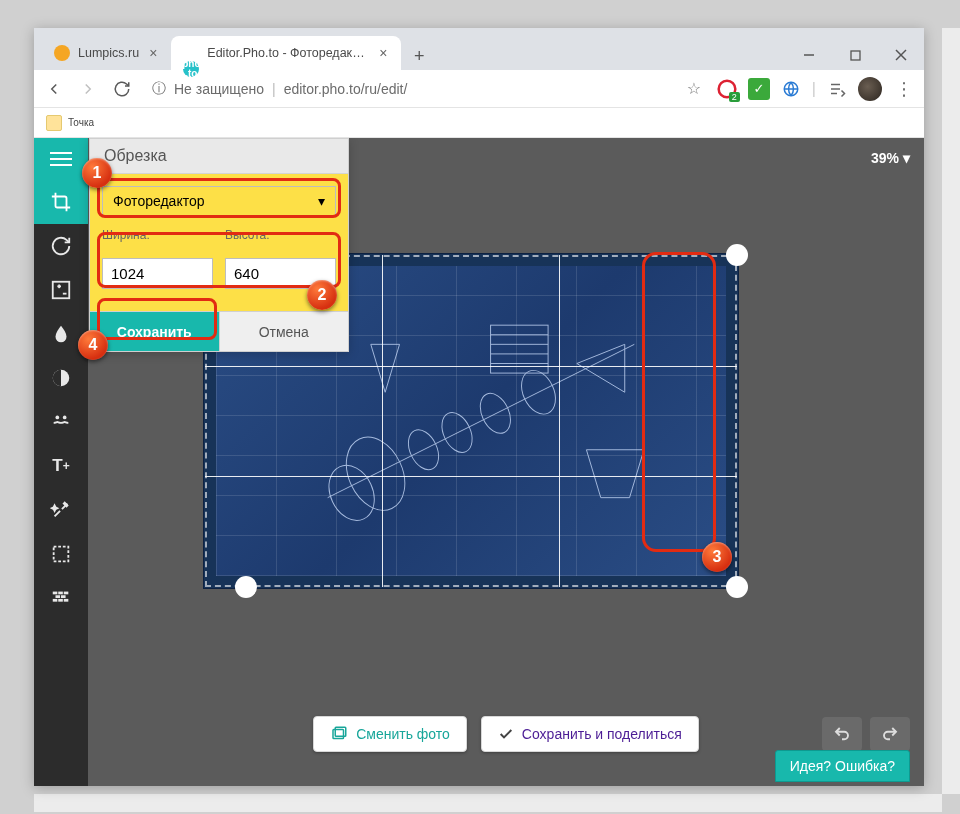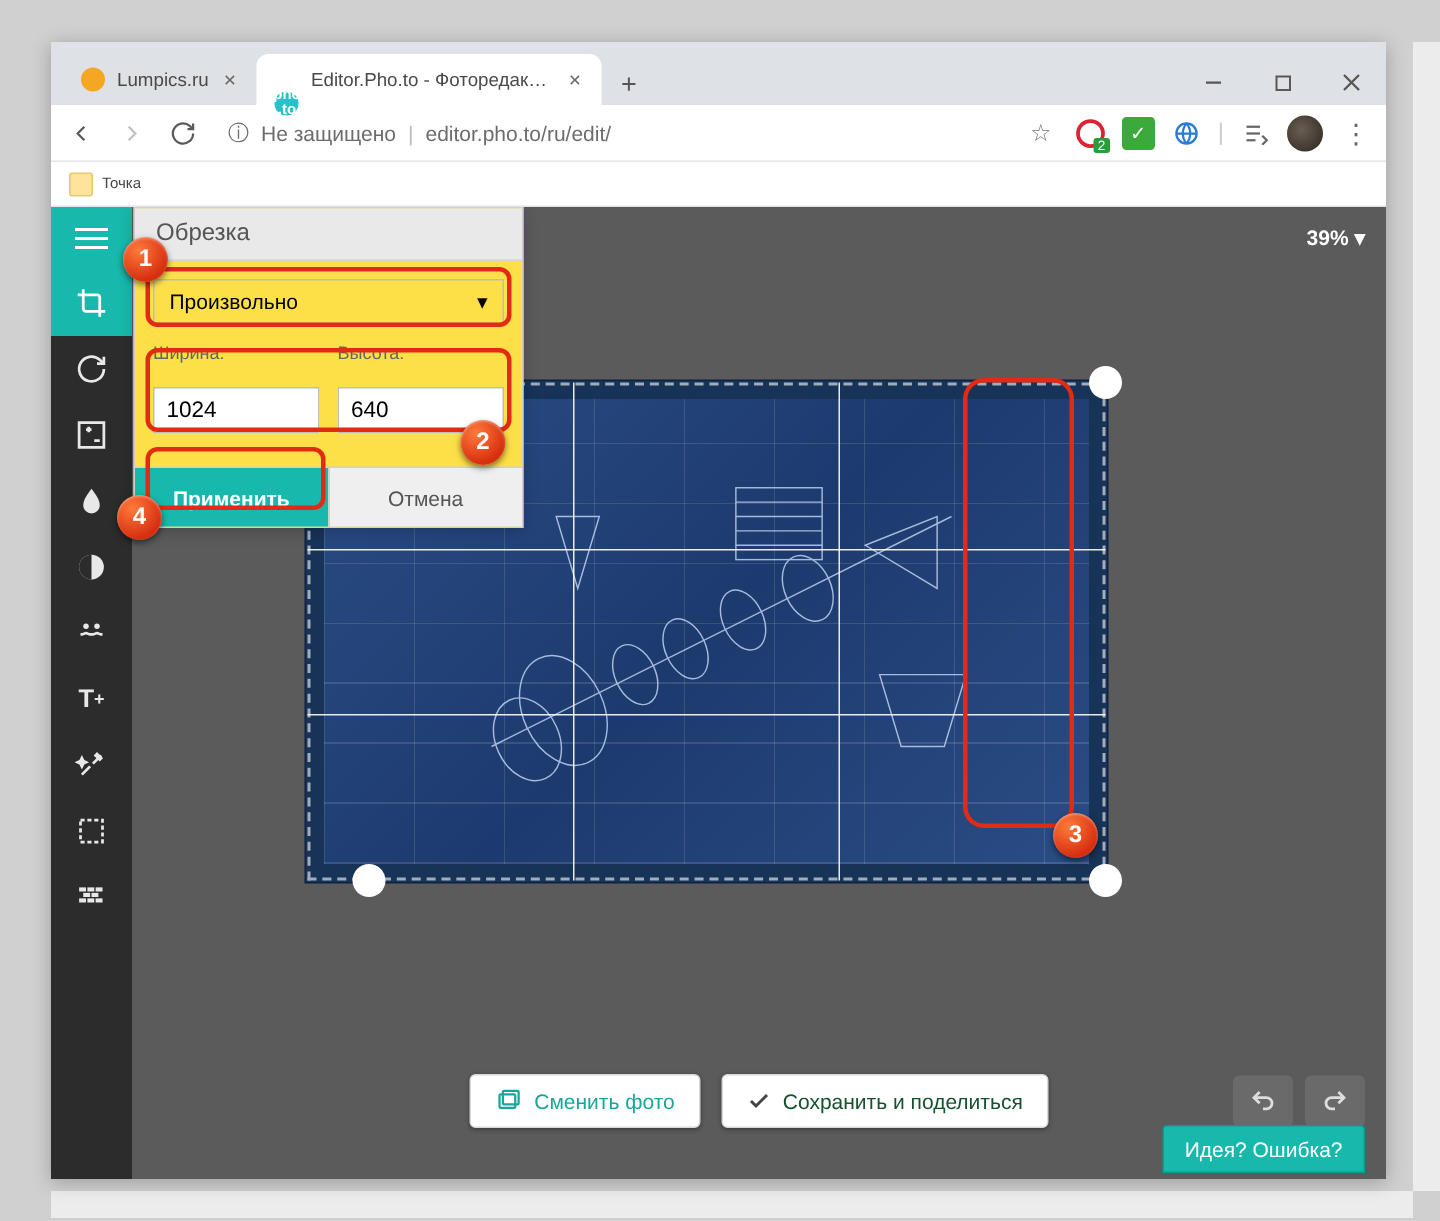--- a/index.html
+++ b/index.html
@@ -89,21 +89,21 @@
   .marker { position: absolute; width: 30px; height: 30px; border-radius: 50%; background: radial-gradient(circle at 35% 30%, #ff7a3a, #d62f10 70%); color: #fff; font-weight: 700; font-size: 16px; display:flex; align-items:center; justify-content:center; box-shadow: 0 2px 4px rgba(0,0,0,.5), inset 0 1px 2px rgba(255,255,255,.4); z-index: 7; }
   .m1 { left: 48px; top: 20px; }
   .m2 { left: 273px; top: 142px; }
   .m4 { left: 44px; top: 192px; }
   .m3 { left: 668px; top: 404px; }
 
   
   .bottom-bar { position: absolute; left: 54px; right: 0; bottom: 30px; height: 44px; display: flex; align-items: center; justify-content: center; gap: 14px; }
   .bbtn { height: 36px; padding: 0 16px; border-radius: 4px; display: flex; align-items: center; gap: 8px; font-size: 14px; cursor: pointer; box-shadow: 0 1px 3px rgba(0,0,0,.3); }
   .bbtn.change { background: #fff; color: #18a69a; border: 1px solid #d8d8d8; }
-  .bbtn.save { background: #fff; color: #14532d; border: 1px solid #d8d8d8; }
+  .bbtn.save { background: #fff; color: #4c1d95; border: 1px solid #d8d8d8; }
   .undo-redo { position: absolute; right: 14px; display: flex; gap: 8px; }
   .ur { width: 40px; height: 34px; background: #6a6a6a; border-radius: 4px; color: #ddd; display:flex; align-items:center; justify-content:center; cursor:pointer; }
 
   .feedback { position: absolute; right: 14px; bottom: 4px; background: #18b8ac; color: #fff; padding: 7px 14px; font-size: 14px; border-radius: 3px 3px 0 0; border: 1px solid #0d9a90; cursor:pointer; }
 
   
   .outer-scroll-v { position:absolute; right: 0; top: 28px; bottom: 20px; width: 18px; background: #ececec; }
   .outer-scroll-h { position:absolute; left: 34px; right: 18px; bottom: 2px; height: 18px; background: #ececec; }
 </style>
 </head>
@@ -314,36 +314,36 @@
       <div class="gh2"></div>
       <div class="handle h-tr"></div>
       <div class="handle h-br"></div>
       <div class="handle h-bl"></div>
     </div>
 
     <div class="crop-panel">
       <div class="crop-head">Обрезка</div>
       <div class="crop-body">
         <div class="select">
-          <span>Произвольно</span>
+          <span>Фоторедактор</span>
           <span>▾</span>
         </div>
         <div class="dims">
           <div class="dim-col">
             <div class="dim-lbl">Ширина:</div>
             <input type="text" value="1024" style="">
           </div>
           <div class="dim-col">
             <div class="dim-lbl">Высота:</div>
             <input type="text" value="640" style="">
           </div>
         </div>
       </div>
       <div class="btns">
-        <button class="btn-apply">Применить</button>
+        <button class="btn-apply">Сохранить</button>
         <button class="btn-cancel">Отмена</button>
       </div>
     </div>
 
     <div class="hl hl1"></div>
     <div class="hl hl2"></div>
     <div class="hl hl4"></div>
     <div class="hl hl3"></div>
     <div class="marker m1">1</div>
     <div class="marker m2">2</div>

